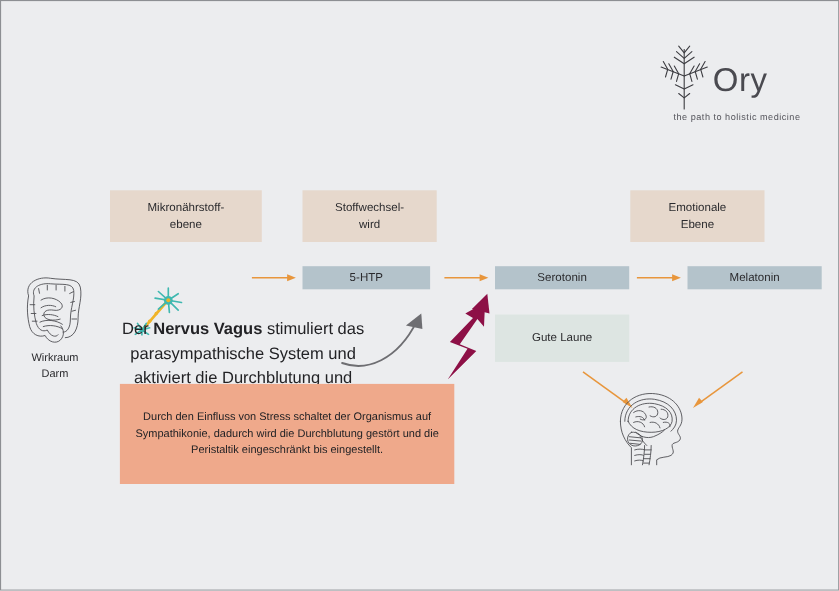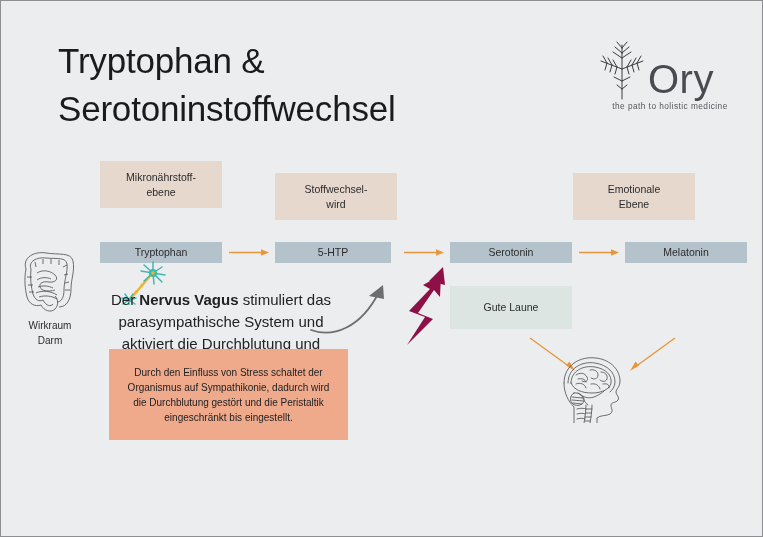--- a/index.html
+++ b/index.html
@@ -47,21 +47,21 @@
     position: absolute;
     left: 6px;
     top: 0px;
     width: 60px;
     height: 62px;
   }
   .logo-word {
     position: absolute;
     left: 62px;
     top: 20px;
-    font-size: 40px;
+    font-size: 30px;
     line-height: 1;
     color: #4a4a50;
     font-weight: 300;
     letter-spacing: 0.5px;
   }
   .logo-tag {
     position: absolute;
     left: 8px;
     top: 62px;
     width: 152px;
@@ -173,22 +173,20 @@
     top: 352px;
     width: 78px;
     height: 70px;
   }
 </style>
 </head>
 <body>
 
 <div id="slide">
 
-  <div class="title">Tryptophan &amp;
-Serotoninstoffwechsel</div>
 
   <div class="logo-wrap">
     <div class="logo-mark">
       <svg viewBox="0 0 60 62" width="60" height="62" aria-hidden="true">
         <g stroke="#3c3c41" stroke-width="1" fill="none" stroke-linecap="round">
 
           <path d="M30 60 L30 6"></path>
 
           <path d="M30 9 L25 3 M30 9 L35 3 M30 14 L23 8 M30 14 L37 8"></path>
           <path d="M30 19 L21 13 M30 19 L39 13"></path>
@@ -203,28 +201,27 @@
 
           <path d="M30 42 L22 38 M30 42 L38 38"></path>
           <path d="M30 50 L25 46 M30 50 L35 46"></path>
         </g>
       </svg>
     </div>
     <div class="logo-word">Ory</div>
     <div class="logo-tag">the path to holistic medicine</div>
   </div>
 
-  <div class="box level" style="left:99px; top:160px; width:122px; height:47px;">Mikronährstoff-
+  <div class="box level" style="left:99px; top:172px; width:138px; height:47px;">Mikronährstoff-
 ebene</div>
   <div class="box level" style="left:274px; top:172px; width:122px; height:47px;">Stoffwechsel-
 wird</div>
   <div class="box level" style="left:525px; top:172px; width:122px; height:47px;margin-left:47px;">Emotionale
 Ebene</div>
 
-  <div class="box chain" style="left:99px; top:241px; width:122px; height:21px;">Tryptophan</div>
   <div class="box chain" style="left:274px; top:241px; width:116px; height:21px;">5-HTP</div>
   <div class="box chain" style="left:449px; top:241px; width:122px; height:21px;">Serotonin</div>
   <div class="box chain" style="left:624px; top:241px; width:122px; height:21px;">Melatonin</div>
 
   <div class="arrow-h" style="left:228px; top:247px; width:40px;">
     <svg viewBox="0 0 40 9" width="40" height="9">
       <line x1="0" y1="4.5" x2="34" y2="4.5" stroke="#e8963c" stroke-width="1.4"></line>
       <polygon points="40,4.5 32,1.3 32,7.7" fill="#e8963c"></polygon>
     </svg>
   </div>
@@ -282,21 +279,21 @@
       <circle cx="35" cy="14" r="4" fill="#3fb8b0"></circle>
       <circle cx="35" cy="14" r="1.8" fill="#f0b429"></circle>
       <circle cx="11" cy="41" r="2" fill="#3fb8b0"></circle>
     </svg>
   </div>
 
   <div class="vagus-text">
     <span>Der </span><b>Nervus Vagus</b><span> stimuliert das parasympathische System und aktiviert die Durchblutung und Peristaltik.</span>
   </div>
 
-  <div class="box stress" style="left:108px; top:348px; width:239px; height:91px;">Durch den Einfluss von Stress schaltet der Organismus auf Sympathikonie, dadurch wird die Durchblutung gestört und die Peristaltik eingeschränkt bis eingestellt.</div>
+  <div class="box stress" style="left:108px; top:348px; width:304px; height:91px;">Durch den Einfluss von Stress schaltet der Organismus auf Sympathikonie, dadurch wird die Durchblutung gestört und die Peristaltik eingeschränkt bis eingestellt.</div>
 
   <div class="gut">
     <svg viewBox="0 0 72 66" width="72" height="66" aria-hidden="true">
       <g stroke="#4b4b50" stroke-width="0.8" fill="none" stroke-linejoin="round">
 
         <path d="M13 20 C 9 8, 22 2, 33 4 C 46 6, 58 3, 60 12 C 62 22, 58 30, 58 40
                  C 58 50, 54 58, 46 58"></path>
         <path d="M18 20 C 15 12, 24 8, 33 9 C 44 10, 53 8, 54 15 C 55 23, 51 31, 51 41
                  C 51 49, 48 53, 44 53"></path>
 

